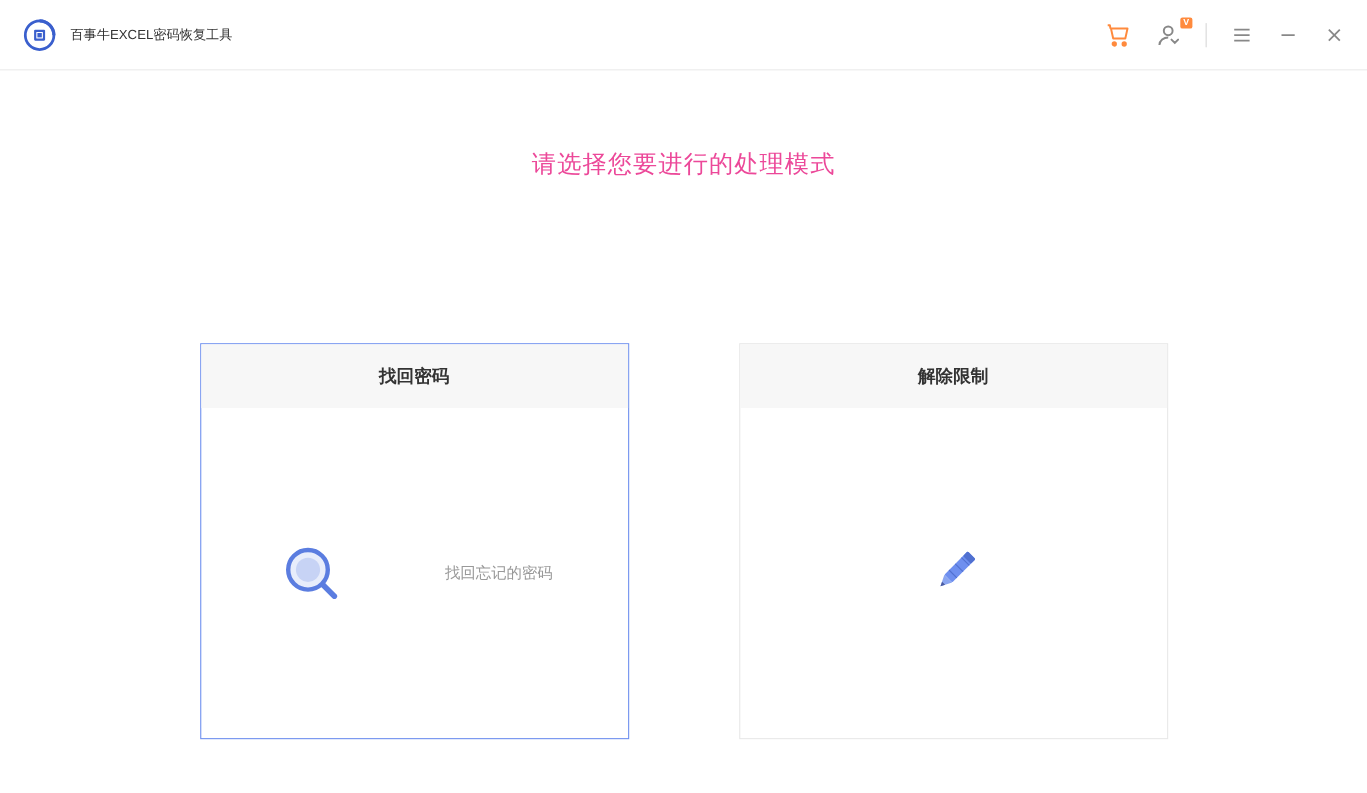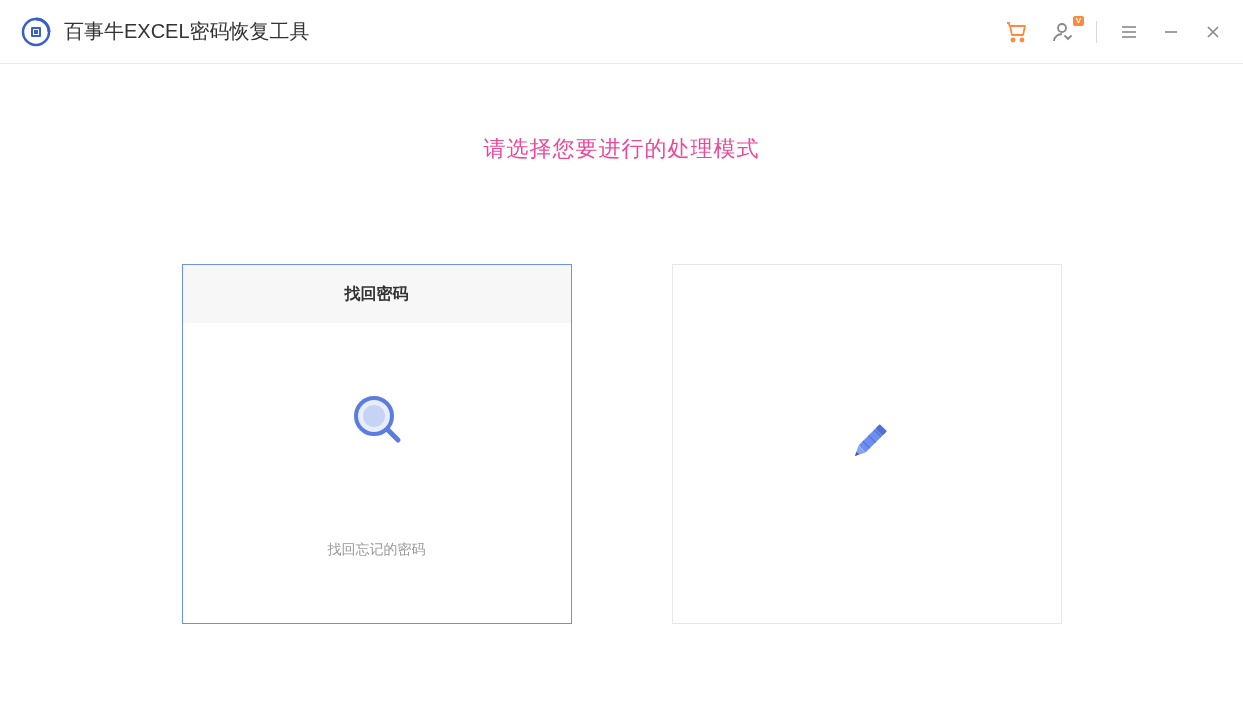--- a/index.html
+++ b/index.html
@@ -28,21 +28,21 @@
       gap: 12px;
     }
     .app-logo {
       width: 32px;
       height: 32px;
       display: flex;
       align-items: center;
       justify-content: center;
     }
     .app-title {
-      font-size: 20px;
+      font-size: 12px;
       color: #333333;
       font-weight: 500;
     }
     .titlebar-right {
       display: flex;
       align-items: center;
       gap: 22px;
     }
     .titlebar-icon {
       display: flex;
@@ -89,38 +89,39 @@
       gap: 100px;
     }
     .card {
       width: 390px;
       height: 360px;
       border: 1px solid #e8e8e8;
       display: flex;
       flex-direction: column;
       cursor: pointer;
       background: #fff;
+      margin-top: 48px;
     }
     .card.selected {
       border: 1px solid #6e8fef;
     }
     .card-header {
       height: 58px;
       background: #f7f7f7;
       display: flex;
       align-items: center;
       justify-content: center;
       font-size: 16px;
       color: #333;
       font-weight: 600;
     }
     .card-body {
       flex: 1;
       display: flex;
-      flex-direction: column;
+      flex-direction: row;
       align-items: center;
       justify-content: center;
       gap: 90px;
     }
     .card-icon {
       width: 64px;
       height: 64px;
       display: flex;
       align-items: center;
       justify-content: center;
@@ -197,20 +198,21 @@
             <circle cx="26" cy="26" r="18" fill="#e8edfb" stroke="#5b7de0" stroke-width="4"></circle>
             <circle cx="26" cy="26" r="11" fill="#c7d3f5"></circle>
             <line x1="40" y1="40" x2="50" y2="50" stroke="#5b7de0" stroke-width="5" stroke-linecap="round"></line>
           </svg>
         </div>
         <div class="card-desc">找回忘记的密码</div>
       </div>
     </div>
 
     <div class="card">
+      <div class="card-header">解除限制</div>
       <div class="card-body">
         <div class="card-icon">
           <svg width="58" height="58" viewBox="0 0 58 58">
             <g transform="rotate(45 29 29)">
               <rect x="24" y="6" width="10" height="30" fill="#6e8fef" rx="1"></rect>
               <rect x="24" y="6" width="10" height="6" fill="#5070d0" rx="1"></rect>
               <polygon points="24,36 34,36 29,46" fill="#8aa5f0"></polygon>
               <polygon points="27,42 31,42 29,46" fill="#4a5ba0"></polygon>
               <line x1="24" y1="14" x2="34" y2="14" stroke="#5070d0" stroke-width="1"></line>
               <line x1="24" y1="22" x2="34" y2="22" stroke="#5070d0" stroke-width="1"></line>

